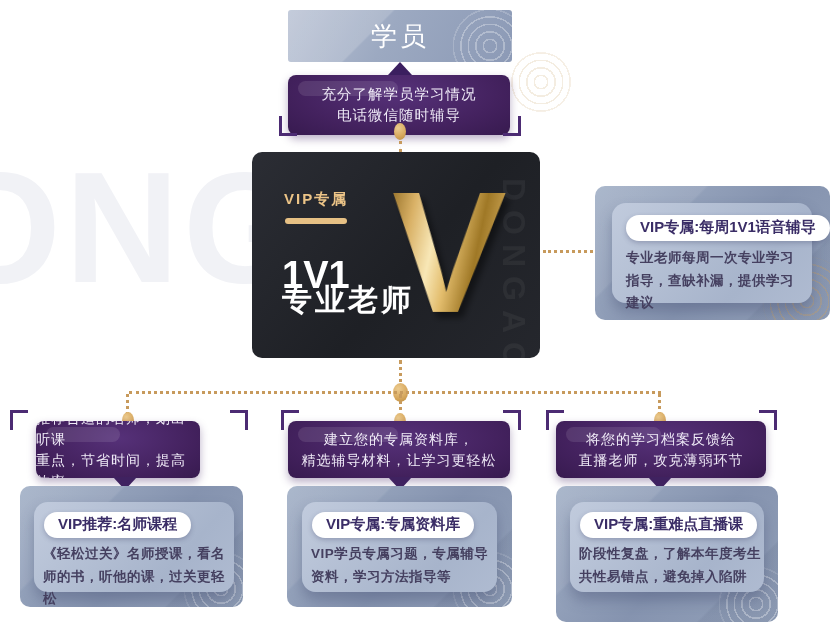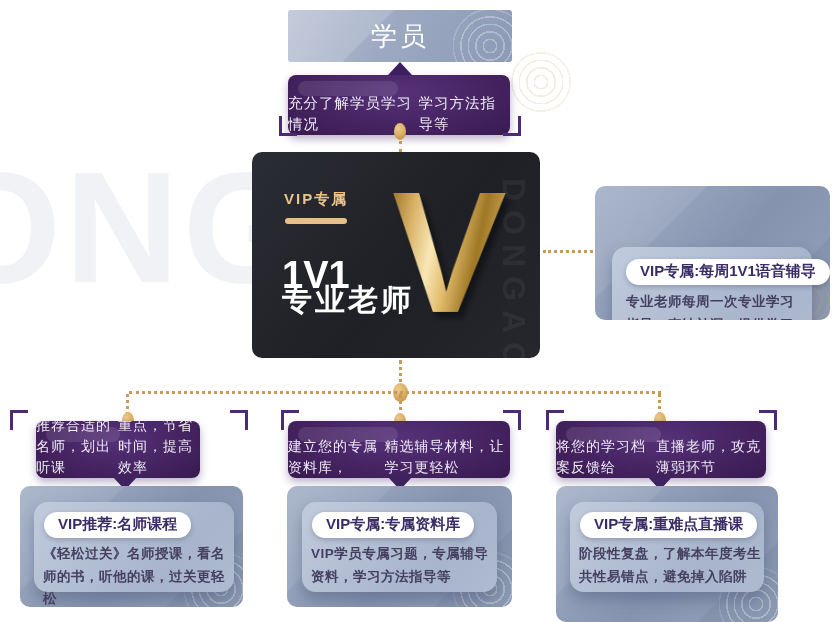--- a/index.html
+++ b/index.html
@@ -17,21 +17,21 @@
     background:linear-gradient(118deg,#b9c2d4 0%,#9ca9c1 45%,#8c9ab6 100%);
     display:flex; align-items:center; justify-content:center; }
   .student-box::before { content:""; position:absolute; inset:0;
     background:linear-gradient(135deg, rgba(255,255,255,0.16) 0%, rgba(255,255,255,0.16) 38%, rgba(255,255,255,0) 39%); }
   .student-label { position:relative; color:#ffffff; font-size:26px; font-weight:500; letter-spacing:3px; }
 
   
   .note { border-radius:8px; overflow:hidden;
     background:radial-gradient(ellipse at 50% 30%, #563179 0%, #44225f 62%, #371a4f 100%);
     box-shadow:0 4px 8px rgba(60,30,95,0.35);
-    display:flex; align-items:flex-end; justify-content:center; }
+    display:flex; flex-direction:column; align-items:center; justify-content:center; }
   .note::after { content:""; position:absolute; left:10px; top:6px; width:45%; height:15px;
     border-radius:8px; background:rgba(255,255,255,0.10); }
   .note .line { color:#efeaf7; font-size:14.5px; line-height:21px; letter-spacing:1px; position:relative; }
 
   
   .tri-up { width:0; height:0; border-left:12px solid transparent; border-right:12px solid transparent;
     border-bottom:13px solid #3c2060; }
   .tri-down { width:0; height:0; border-left:12px solid transparent; border-right:12px solid transparent;
     border-top:13px solid #3f2260; }
 
@@ -94,42 +94,42 @@
 
   <div class="abs student-box">
     <div class="rings rings-w abs" style="right:-20px; bottom:-26px; width:84px; height:84px;"></div>
     <span class="student-label">学员</span>
   </div>
 
   <div class="abs tri-up" style="left:388px; top:62px;"></div>
 
   <div class="abs note" style="left:288px; top:75px; width:222px; height:60px;">
     <div class="line">充分了解学员学习情况</div>
-    <div class="line">学习方法指导等</div>
+    <div class="line">电话微信随时辅导</div>
   </div>
   <div class="abs bracket b-bl" style="left:279px; top:116px;"></div>
   <div class="abs bracket b-br" style="left:503px; top:116px;"></div>
 
   <div class="abs oval" style="left:394px; top:123px;"></div>
   <div class="abs dotv" style="left:399px; top:141px; height:11px;"></div>
 
   <div class="abs center-card">
     <span class="card-watermark">DONGAO</span>
     <span class="vip-badge">VIP专属</span>
     <span class="gold-bar"></span>
     <span class="card-title1">1V1</span>
     <span class="card-title2">专业老师</span>
     <span class="v-logo">V</span>
   </div>
 
   <div class="abs doth" style="left:543px; top:250px; width:50px;"></div>
 
   <div class="abs card-blue" style="left:595px; top:186px; width:235px; height:134px;">
     <div class="rings rings-g abs" style="right:-22px; bottom:-26px; width:90px; height:90px;"></div>
-    <div class="panel" style="left:17px; top:17px; width:200px; height:100px;margin-top:44px;">
+    <div class="panel" style="left:17px; top:17px; width:200px; height:100px;">
       <span class="pill" style="left:14px; top:12px;">VIP专属:每周1V1语音辅导</span>
       <div class="panel-body" style="left:14px; top:44px; width:181px;">专业老师每周一次专业学习指导，查缺补漏，提供学习建议</div>
     </div>
   </div>
 
   <div class="abs dotv" style="left:399px; top:360px; height:30px;"></div>
   <div class="abs oval oval-big" style="left:393px; top:383px;"></div>
   <div class="abs doth" style="left:129px; top:391px; width:532px;"></div>
   <div class="abs dotv" style="left:126px; top:394px; height:21px;"></div>
   <div class="abs dotv" style="left:399px; top:394px; height:24px;"></div>

